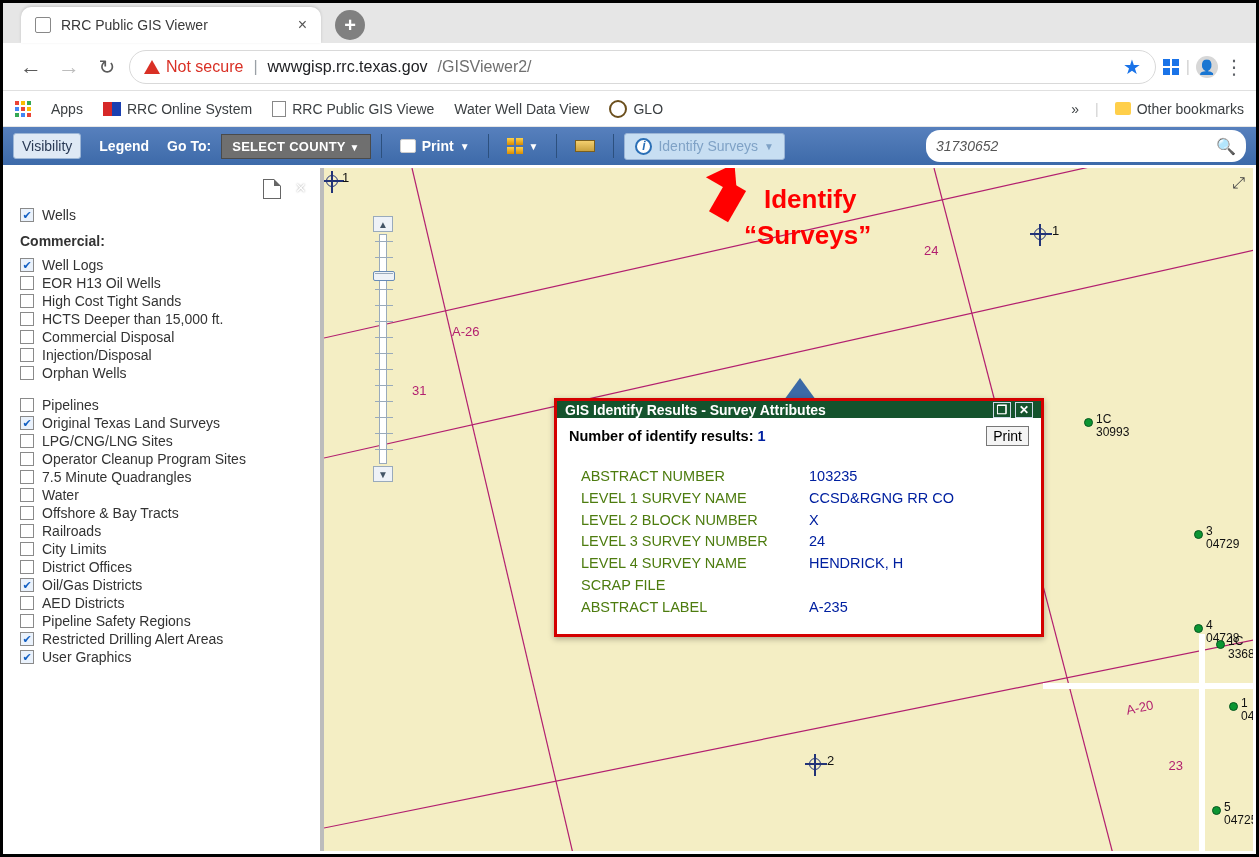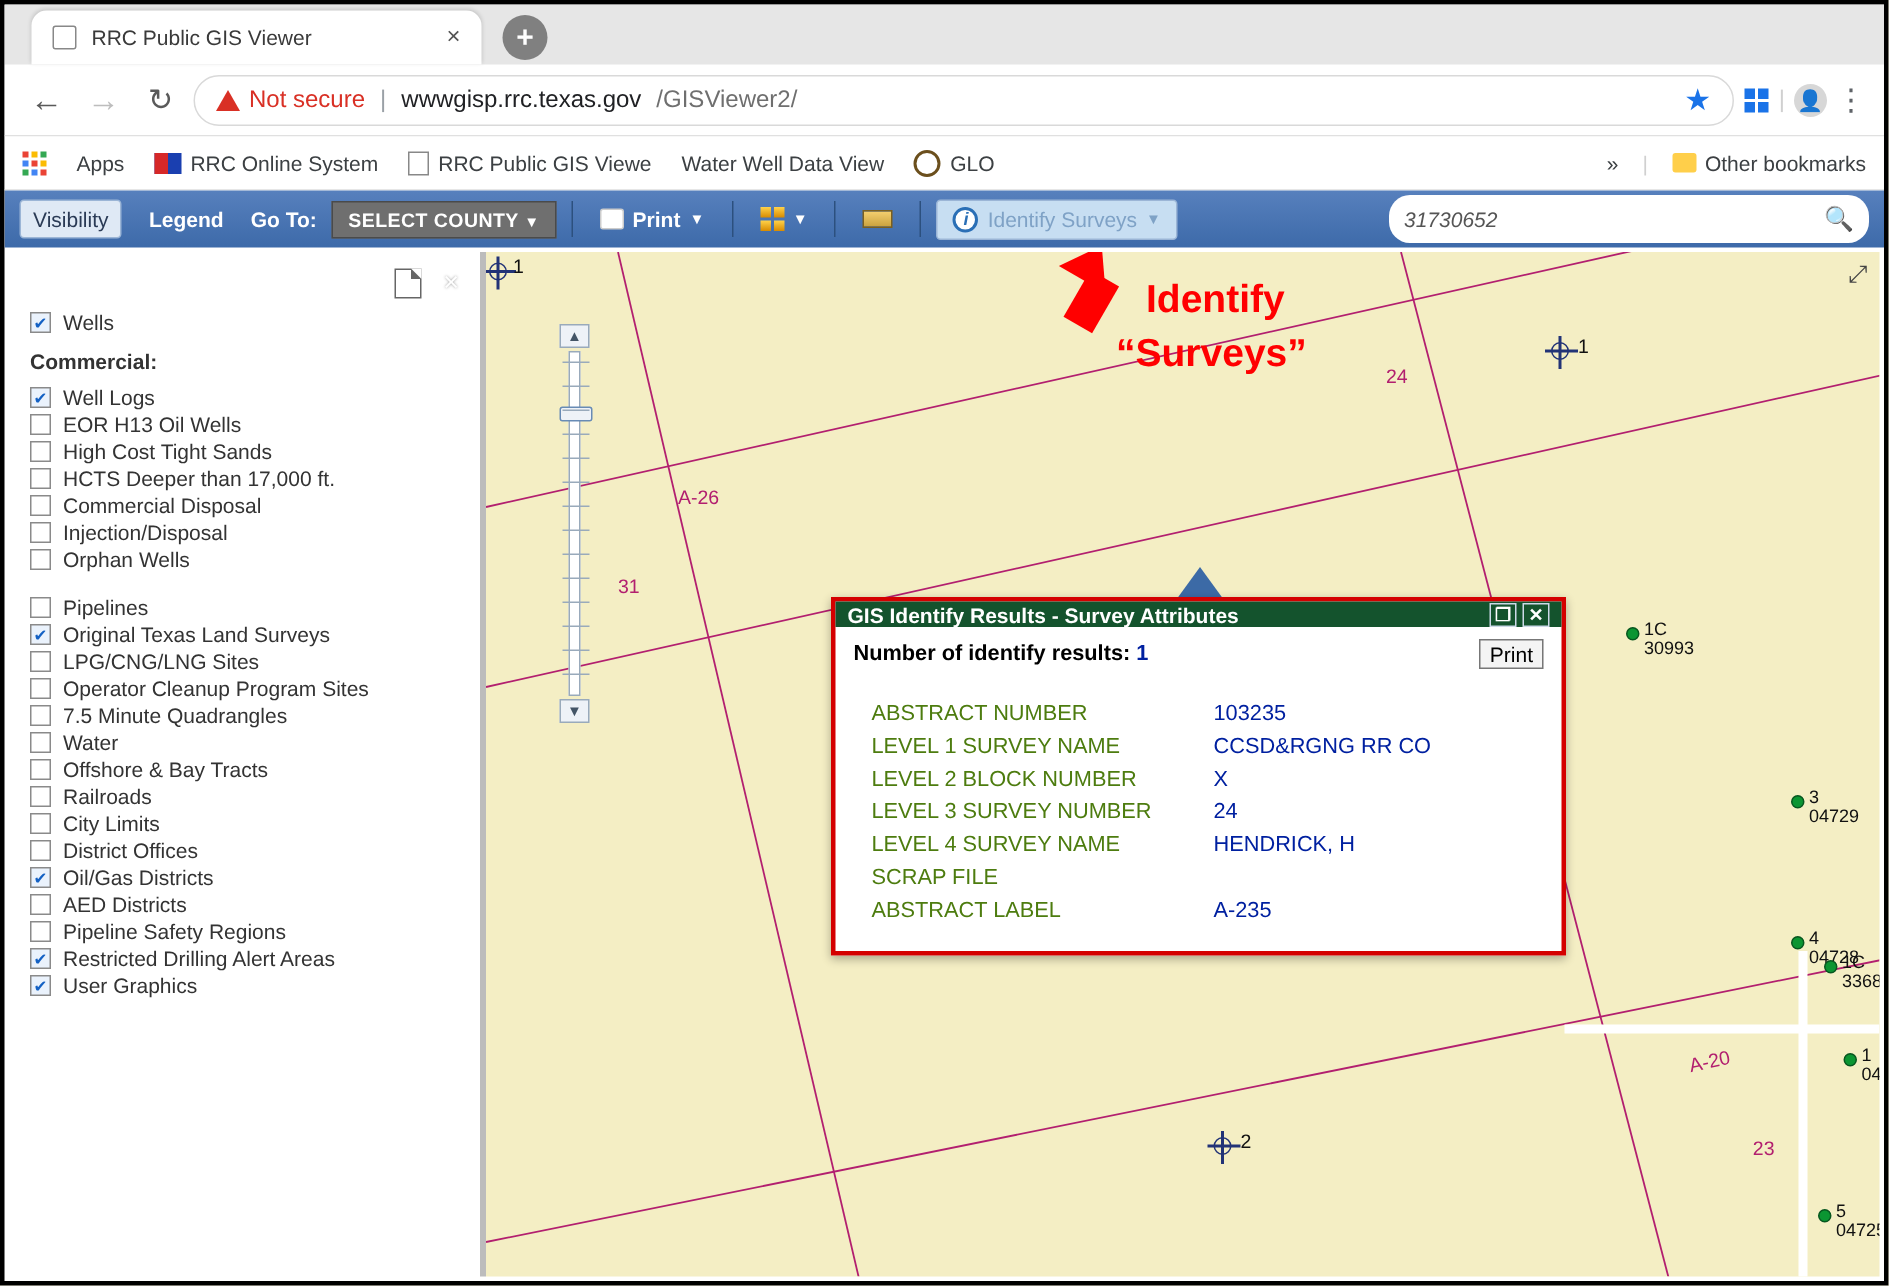--- a/index.html
+++ b/index.html
@@ -261,21 +261,21 @@
         <div class="chk-row">
           <span class="chk"></span>
           <span>EOR H13 Oil Wells</span>
         </div>
         <div class="chk-row">
           <span class="chk"></span>
           <span>High Cost Tight Sands</span>
         </div>
         <div class="chk-row">
           <span class="chk"></span>
-          <span>HCTS Deeper than 17,000 ft.</span>
+          <span>HCTS Deeper than 15,000 ft.</span>
         </div>
         <div class="chk-row">
           <span class="chk"></span>
           <span>Commercial Disposal</span>
         </div>
         <div class="chk-row">
           <span class="chk"></span>
           <span>Injection/Disposal</span>
         </div>
         <div class="chk-row">

